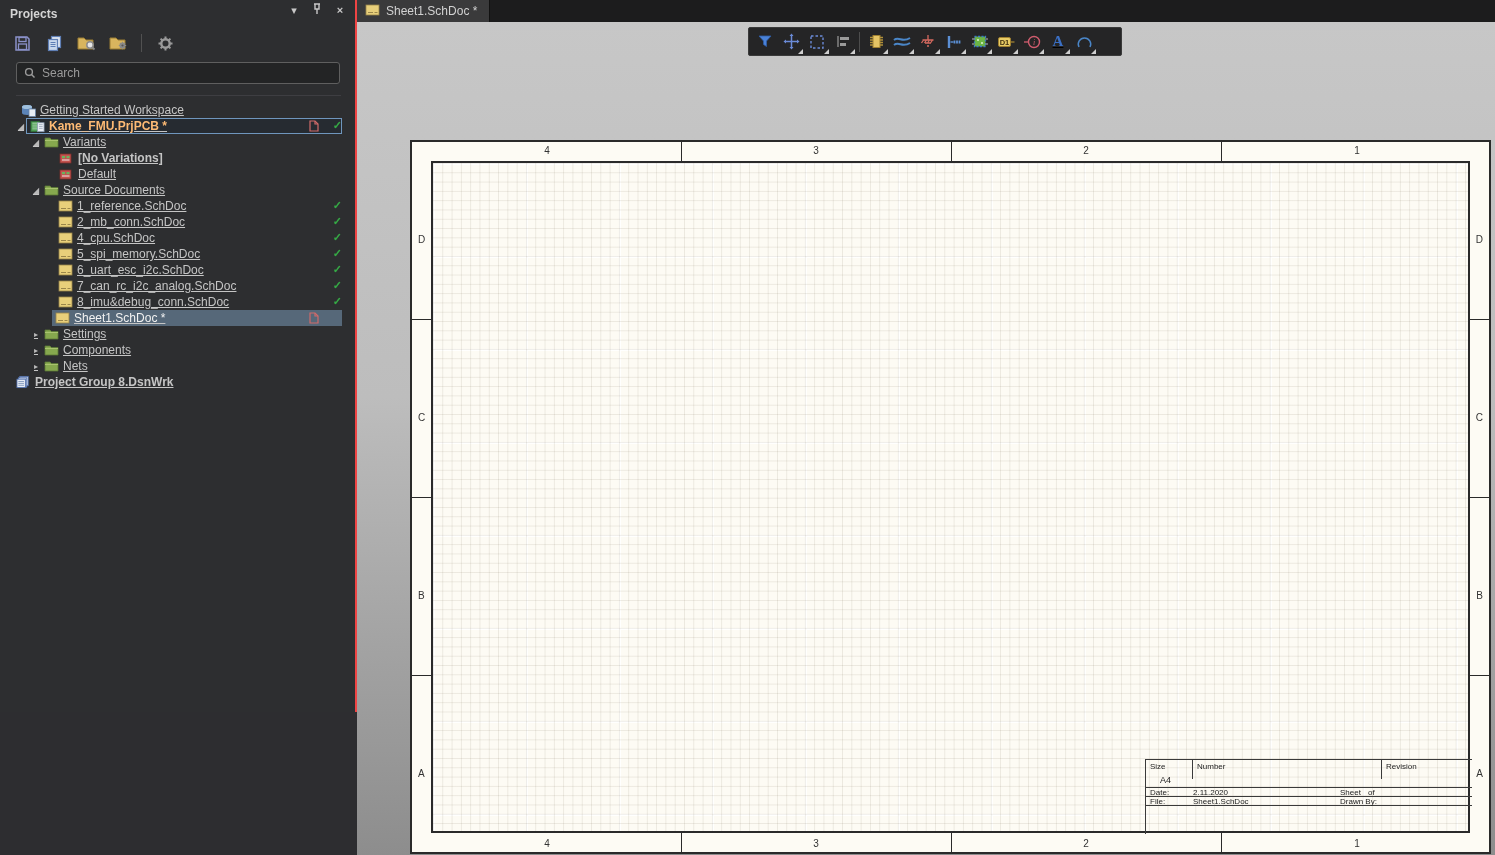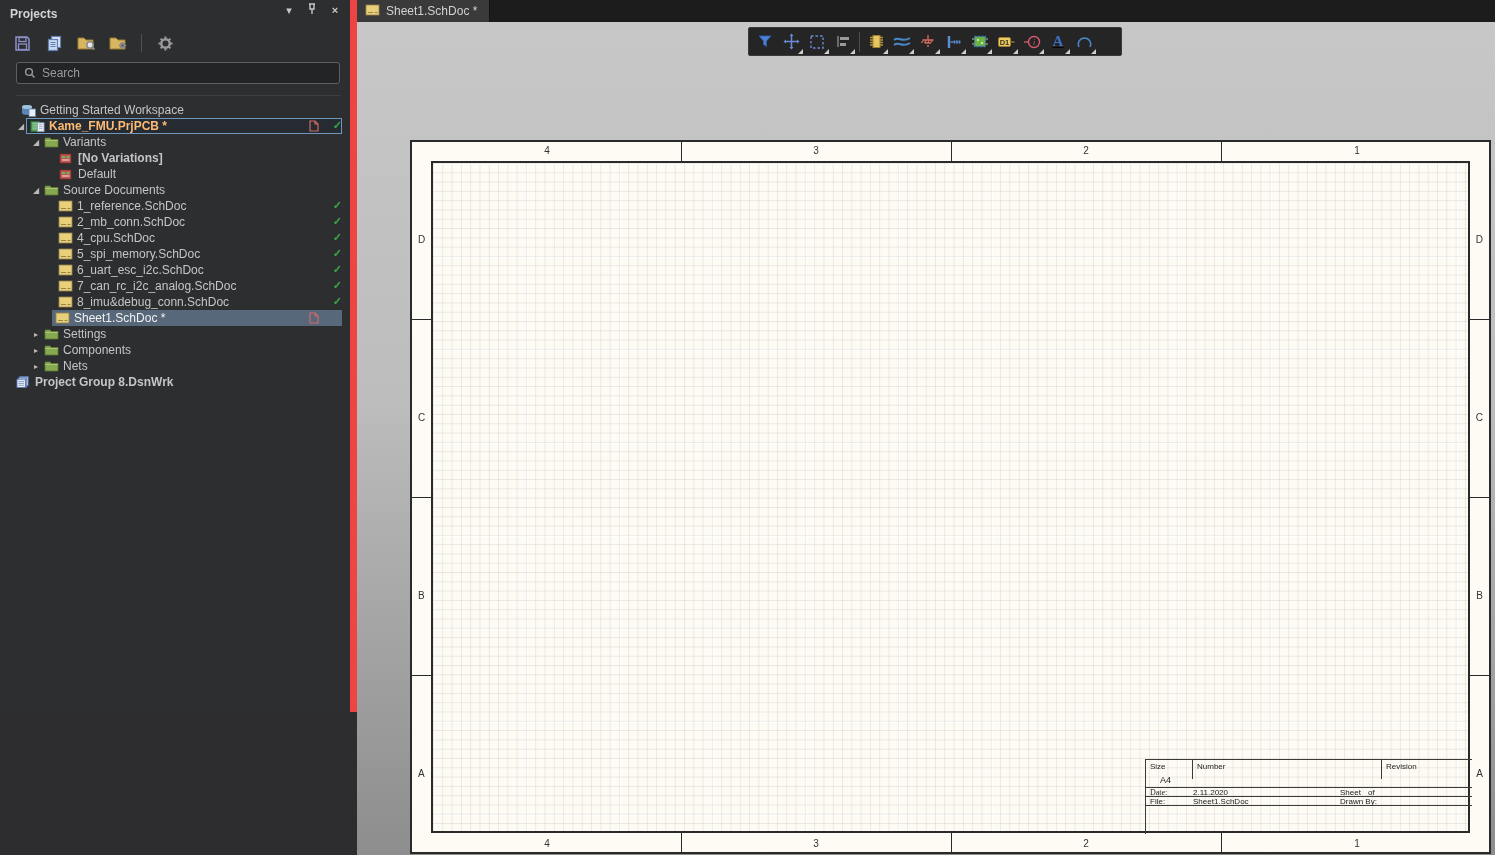--- a/index.html
+++ b/index.html
@@ -2,37 +2,37 @@
 <html><head>
 <meta charset="utf-8">
 <style>
   * { margin:0; padding:0; box-sizing:border-box; }
   html,body { width:1495px; height:855px; overflow:hidden; }
   body { font-family:"Liberation Sans", sans-serif; background:#2d2d30; }
   #app { position:relative; width:1495px; height:855px; }
 
   
   .left-panel { position:absolute; left:0; top:0; width:357px; height:712px;
-    background:#2d2e30; border-right:7px solid #ef4444; }
+    background:#2d2e30; border-right:2px solid #ef4444; }
   .panel-header { position:relative; height:24px; padding:4px 8px 0 10px; }
   .panel-title { font-size:12px; font-weight:bold; color:#d4d4d4; }
   .panel-header .hicons { position:absolute; right:8px; top:3px; display:flex; gap:9px; align-items:center; }
   .hicon { color:#c8c8c8; font-size:11px; width:14px; text-align:center; cursor:default; }
   .panel-toolbar { position:absolute; left:10px; top:30px; height:26px; display:flex; align-items:center; gap:8px; }
   .ptool { width:24px; height:24px; display:flex; align-items:center; justify-content:center; }
   .ptool-sep { width:1px; height:18px; background:#515151; margin:0 3px; }
   .search-box { position:absolute; left:16px; top:62px; width:324px; height:22px;
     background:#232425; border:1px solid #5f5f5f; border-radius:3px;
     display:flex; align-items:center; gap:6px; padding:0 7px; }
   .search-box .ph { color:#9b9b9b; font-size:12px; }
   .search-sep { position:absolute; left:16px; top:95px; width:325px; height:1px; background:#3e3e42; }
 
   
   .tree { position:absolute; left:0; top:102px; width:357px; }
-  .trow { position:relative; height:16px; display:flex; align-items:center; font-size:12px; color:#c5c5c5; }
+  .trow { position:relative; height:16px; display:flex; align-items:center; font-size:12px; color:#c5c5c5;text-decoration:underline; }
   .trow .arrow { width:10px; font-size:8px; color:#b9b9b9; text-align:center; flex:none; }
   .trow .content { display:flex; align-items:center; gap:4px; height:16px; padding:0 3px; white-space:nowrap; }
   .trow .ticon { width:15px; height:13px; flex:none; display:flex; align-items:center; }
   .trow.bold .lbl { font-weight:bold; }
   .sel-focus { flex:1; margin-right:15px; border:1px solid #6f96bd; background:#262b31; color:#fdba74; }
   .sel-fill  { flex:1; margin-right:15px; background:#566879; color:#f2f2f2; }
   .chk { position:absolute; right:15px; top:1px; color:#35a845; font-size:11px; font-weight:bold; }
   .mod { position:absolute; right:38px; top:2px; }
 
   
@@ -565,21 +565,21 @@
           </span>
           <span class="tb-cell" style="left:47px; width:189px;">
             <span class="tb-lbl">Number</span>
           </span>
           <span class="tb-cell" style="left:236px; width:91px; border-right:none;">
             <span class="tb-lbl">Revision</span>
           </span>
         </div>
         <div class="tb-row" style="height:9px;">
           <span class="tb-cell" style="left:0; width:43px;">
-              <span class="tb-lbl" style="top:0;font-family:Liberation Serif, serif;">Date:</span>
+              <span class="tb-lbl" style="top:0;">Date:</span>
             </span>
           <span class="tb-cell" style="left:43px; width:147px;">
               <span class="tb-lbl" style="top:0;">2.11.2020</span>
             </span>
           <span class="tb-cell" style="left:190px; width:137px; border-right:none;">
             <span class="tb-lbl" style="top:0;">Sheet</span>
             <span class="tb-lbl" style="top:0; left:32px;">of</span>
           </span>
         </div>
         <div class="tb-row" style="height:9px;">

